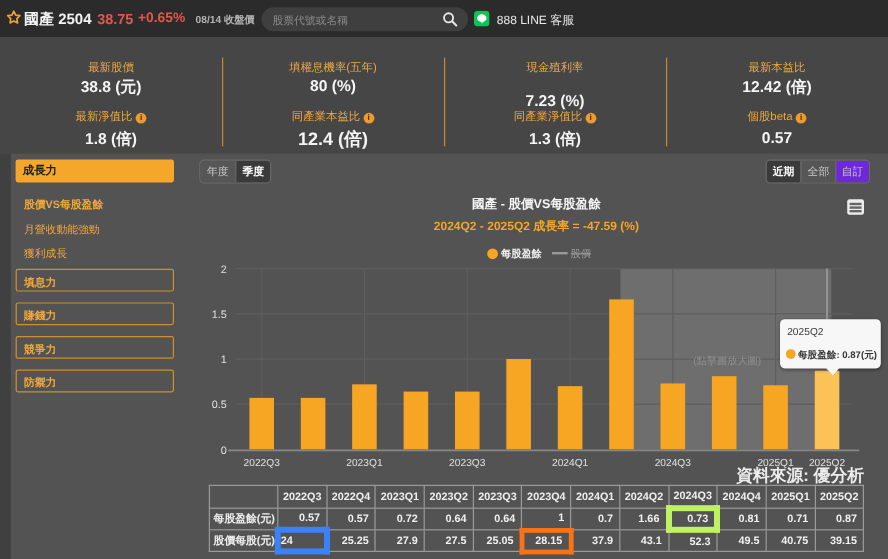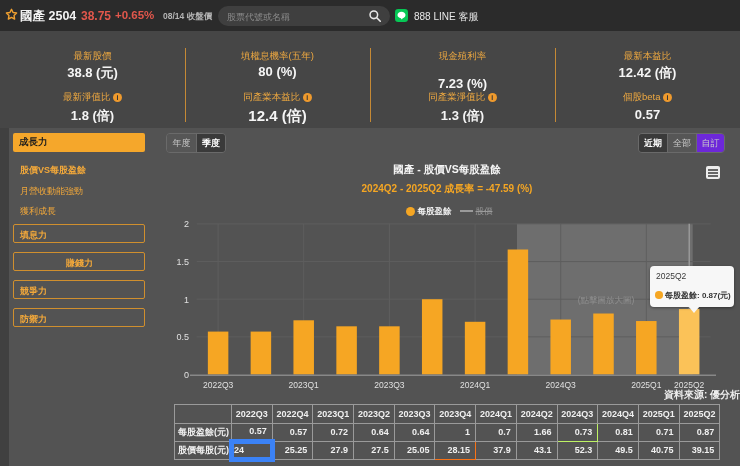--- a/index.html
+++ b/index.html
@@ -64,21 +64,21 @@
     <div class="abs" style="left:13px;top:133px;width:132px;height:19px;background:#f5a72b;border-radius:2px;">
       <span style="position:absolute;left:6px;top:3px;font-size:9.5px;font-weight:bold;color:#1c1c1c;">成長力</span>
     </div>
     <span class="abs" style="left:20px;top:164px;font-size:9px;font-weight:bold;color:#f2a83a;">股價VS每股盈餘</span>
     <span class="abs" style="left:20px;top:185px;font-size:9px;color:#f2a83a;">月營收動能強勁</span>
     <span class="abs" style="left:20px;top:205px;font-size:9px;color:#f2a83a;">獲利成長</span>
     <div class="abs" style="left:13px;top:224px;width:132px;height:19px;border:1px solid #d08f2e;border-radius:2px;">
       <span style="position:absolute;left:6px;top:4px;font-size:9px;font-weight:bold;color:#f2a83a;">填息力</span>
     </div>
     <div class="abs" style="left:13px;top:252px;width:132px;height:19px;border:1px solid #d08f2e;border-radius:2px;">
-      <span style="position:absolute;left:6px;top:4px;font-size:9px;font-weight:bold;color:#f2a83a;margin-left:46px;">賺錢力</span>
+      <span style="position:absolute;left:6px;top:4px;font-size:9px;font-weight:bold;color:#f2a83a;">賺錢力</span>
     </div>
     <div class="abs" style="left:13px;top:280px;width:132px;height:19px;border:1px solid #d08f2e;border-radius:2px;">
       <span style="position:absolute;left:6px;top:4px;font-size:9px;font-weight:bold;color:#f2a83a;">競爭力</span>
     </div>
     <div class="abs" style="left:13px;top:308px;width:132px;height:19px;border:1px solid #d08f2e;border-radius:2px;">
       <span style="position:absolute;left:6px;top:4px;font-size:9px;font-weight:bold;color:#f2a83a;">防禦力</span>
     </div>
   </div>
 
   <div class="abs" style="left:166px;top:133px;height:20px;border:1px solid #6a6a6a;border-radius:4px;overflow:hidden;display:flex;">
@@ -146,21 +146,21 @@
     </svg>
 
   <div class="abs" style="left:556px;top:295px;width:100px;text-align:center;font-size:8.5px;color:#8f8f8f;">(點擊圖放大圖)</div>
 
   <div class="abs" style="left:650px;top:266px;width:84px;height:41px;background:#f7f7f7;border-radius:4px;box-shadow:0 1px 3px rgba(0,0,0,.4);"></div>
   <div class="abs" style="left:688px;top:306px;width:0;height:0;border-left:6px solid transparent;border-right:6px solid transparent;border-top:7px solid #f7f7f7;"></div>
   <span class="abs" style="left:656px;top:271px;font-size:8.5px;color:#3a3a3a;white-space:nowrap;">2025Q2</span>
   <span class="abs" style="left:655px;top:291px;width:7.5px;height:7.5px;border-radius:50%;background:#f5a623;"></span>
   <span class="abs" style="left:665px;top:290px;font-size:8px;font-weight:bold;color:#333;white-space:nowrap;">每股盈餘: 0.87(元)</span>
 
-  <div class="abs" style="left:580px;top:388px;width:160px;text-align:right;font-size:10px;font-weight:bold;color:#ececec;">資料來源: 優分析</div>
+  <div class="abs" style="left:560px;top:388px;width:160px;text-align:right;font-size:14px;font-weight:bold;color:#ececec;">資料來源: 優分析</div>
 
   <table class="abs" id="dtable" style="left:174px;top:404px;border-collapse:collapse;table-layout:fixed;color:#f0f0f0;font-size:9px;line-height:1;">
       <tbody>
         <tr>
           <td style="width:53px;border:1px solid #9a9a9a;height:19px;"></td>
           <td style="width:40.7px;border:1px solid #9a9a9a;text-align:center;font-weight:bold;padding:0;white-space:nowrap;">2022Q3</td>
           <td style="width:40.7px;border:1px solid #9a9a9a;text-align:center;font-weight:bold;padding:0;white-space:nowrap;">2022Q4</td>
           <td style="width:40.7px;border:1px solid #9a9a9a;text-align:center;font-weight:bold;padding:0;white-space:nowrap;">2023Q1</td>
           <td style="width:40.7px;border:1px solid #9a9a9a;text-align:center;font-weight:bold;padding:0;white-space:nowrap;">2023Q2</td>
           <td style="width:40.7px;border:1px solid #9a9a9a;text-align:center;font-weight:bold;padding:0;white-space:nowrap;">2023Q3</td>
@@ -175,33 +175,33 @@
         <tr>
           <td style="border:1px solid #9a9a9a;font-weight:bold;padding:0 0 0 3px;height:18px;white-space:nowrap;">每股盈餘(元)</td>
           <td style="border:1px solid #9a9a9a;text-align:right;font-weight:bold;padding:0 5px 0 0;white-space:nowrap;">0.57</td>
           <td style="border:1px solid #9a9a9a;text-align:right;font-weight:bold;padding:0 5px 0 0;white-space:nowrap;">0.57</td>
           <td style="border:1px solid #9a9a9a;text-align:right;font-weight:bold;padding:0 5px 0 0;white-space:nowrap;">0.72</td>
           <td style="border:1px solid #9a9a9a;text-align:right;font-weight:bold;padding:0 5px 0 0;white-space:nowrap;">0.64</td>
           <td style="border:1px solid #9a9a9a;text-align:right;font-weight:bold;padding:0 5px 0 0;white-space:nowrap;">0.64</td>
           <td style="border:1px solid #9a9a9a;text-align:right;font-weight:bold;padding:0 5px 0 0;white-space:nowrap;">1</td>
           <td style="border:1px solid #9a9a9a;text-align:right;font-weight:bold;padding:0 5px 0 0;white-space:nowrap;">0.7</td>
           <td style="border:1px solid #9a9a9a;text-align:right;font-weight:bold;padding:0 5px 0 0;white-space:nowrap;">1.66</td>
-          <td style="border:1px solid #bef264;text-align:right;font-weight:bold;padding:0 5px 0 0;white-space:nowrap;">0.73</td>
+          <td style="border:5px solid #bef264;text-align:right;font-weight:bold;padding:0 5px 0 0;white-space:nowrap;">0.73</td>
           <td style="border:1px solid #9a9a9a;text-align:right;font-weight:bold;padding:0 5px 0 0;white-space:nowrap;">0.81</td>
           <td style="border:1px solid #9a9a9a;text-align:right;font-weight:bold;padding:0 5px 0 0;white-space:nowrap;">0.71</td>
           <td style="border:1px solid #9a9a9a;text-align:right;font-weight:bold;padding:0 5px 0 0;white-space:nowrap;">0.87</td>
         </tr>
         <tr>
           <td style="border:1px solid #9a9a9a;font-weight:bold;padding:0 0 0 3px;height:18px;white-space:nowrap;">股價每股(元)</td>
           <td style="border:5px solid #3b82f6;text-align:left;font-weight:bold;padding:0 5px 0 0;white-space:nowrap;">24</td>
           <td style="border:1px solid #9a9a9a;text-align:right;font-weight:bold;padding:0 5px 0 0;white-space:nowrap;">25.25</td>
           <td style="border:1px solid #9a9a9a;text-align:right;font-weight:bold;padding:0 5px 0 0;white-space:nowrap;">27.9</td>
           <td style="border:1px solid #9a9a9a;text-align:right;font-weight:bold;padding:0 5px 0 0;white-space:nowrap;">27.5</td>
           <td style="border:1px solid #9a9a9a;text-align:right;font-weight:bold;padding:0 5px 0 0;white-space:nowrap;">25.05</td>
-          <td style="border:1px solid #f97316;text-align:right;font-weight:bold;padding:0 5px 0 0;white-space:nowrap;">28.15</td>
+          <td style="border:4px solid #f97316;text-align:right;font-weight:bold;padding:0 5px 0 0;white-space:nowrap;">28.15</td>
           <td style="border:1px solid #9a9a9a;text-align:right;font-weight:bold;padding:0 5px 0 0;white-space:nowrap;margin-top:25px;">37.9</td>
           <td style="border:1px solid #9a9a9a;text-align:right;font-weight:bold;padding:0 5px 0 0;white-space:nowrap;">43.1</td>
           <td style="border:1px solid #9a9a9a;text-align:right;font-weight:bold;padding:0 5px 0 0;white-space:nowrap;">52.3</td>
           <td style="border:1px solid #9a9a9a;text-align:right;font-weight:bold;padding:0 5px 0 0;white-space:nowrap;">49.5</td>
           <td style="border:1px solid #9a9a9a;text-align:right;font-weight:bold;padding:0 5px 0 0;white-space:nowrap;">40.75</td>
           <td style="border:1px solid #9a9a9a;text-align:right;font-weight:bold;padding:0 5px 0 0;white-space:nowrap;">39.15</td>
         </tr>
       </tbody>
     </table>
 

